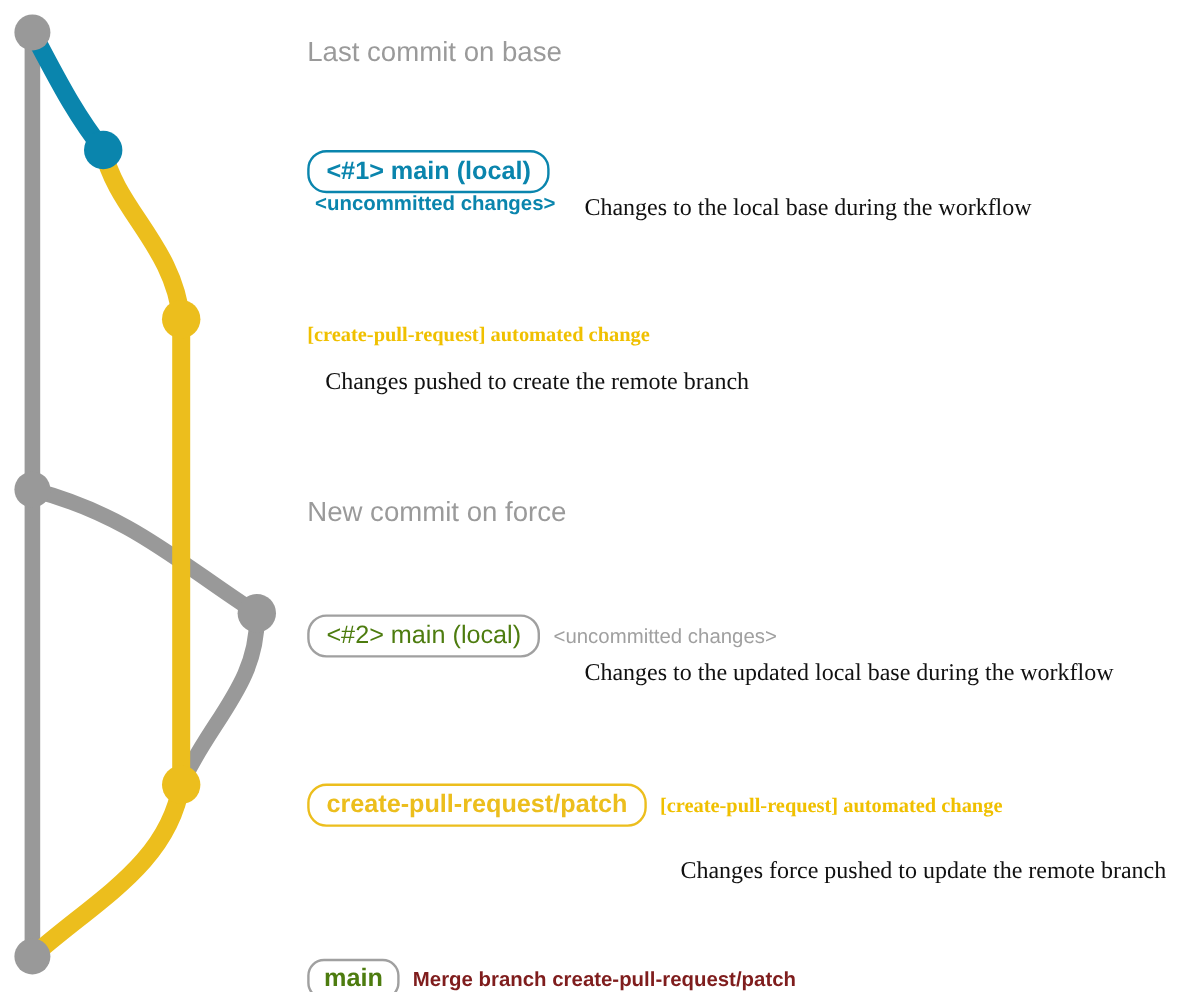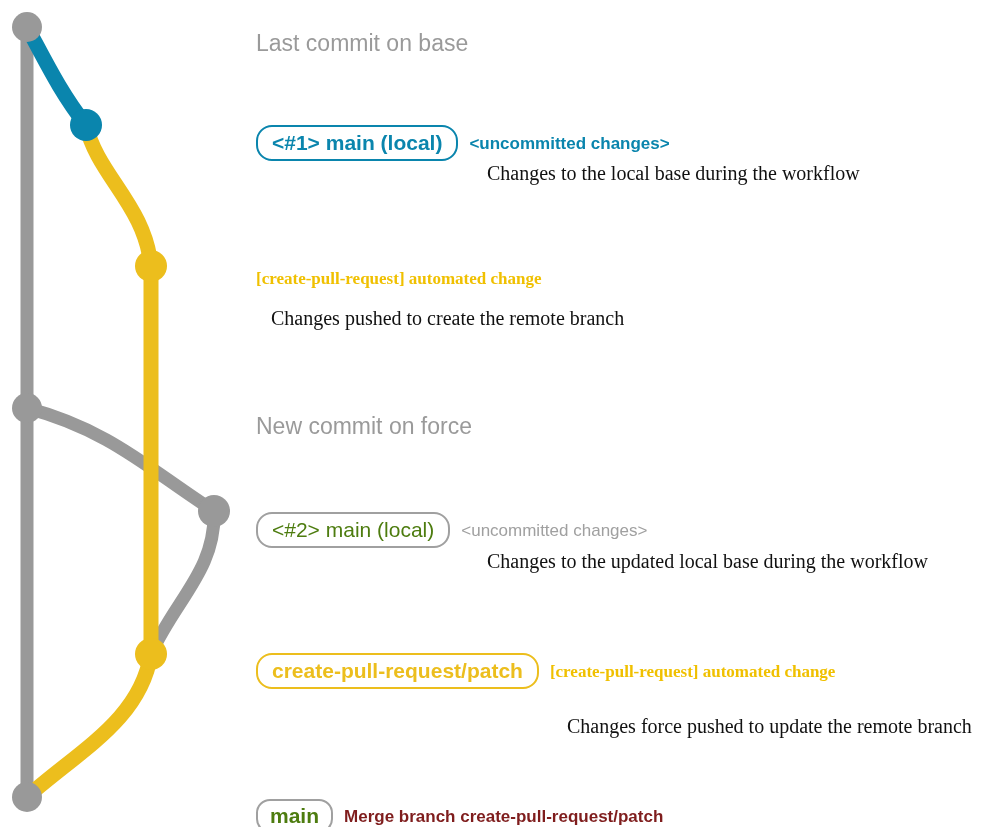--- a/index.html
+++ b/index.html
@@ -109,21 +109,21 @@
   <circle cx="27" cy="408" r="15" fill="#999999"></circle>
   <circle cx="214" cy="511" r="16" fill="#999999"></circle>
   <circle cx="151" cy="654" r="16" fill="#ecbe1d"></circle>
   <circle cx="27" cy="797" r="15" fill="#999999"></circle>
 </svg>
 
 <div class="layer">
 
   <div class="heading-text" style="left:256px; top:16px;">Last commit on base</div>
 
-  <div class="commit-row" style="left:256px; top:109px;">
+  <div class="commit-row" style="left:256px; top:109px;flex-direction:column;">
     <span class="badge blue">&lt;#1&gt; main (local)</span>
     <span class="subject blue">&lt;uncommitted changes&gt;</span>
   </div>
   <div class="body-text" style="left:487px; top:147px;">Changes to the local base during the workflow</div>
 
   <div class="commit-row" style="left:256px; top:254px;">
     <span class="subject yellow">[create-pull-request] automated change</span>
   </div>
   <div class="body-text" style="left:271px; top:292px;">Changes pushed to create the remote branch</div>
 

